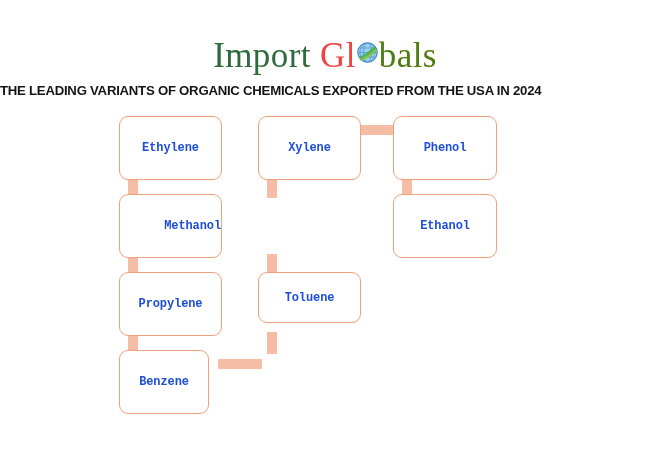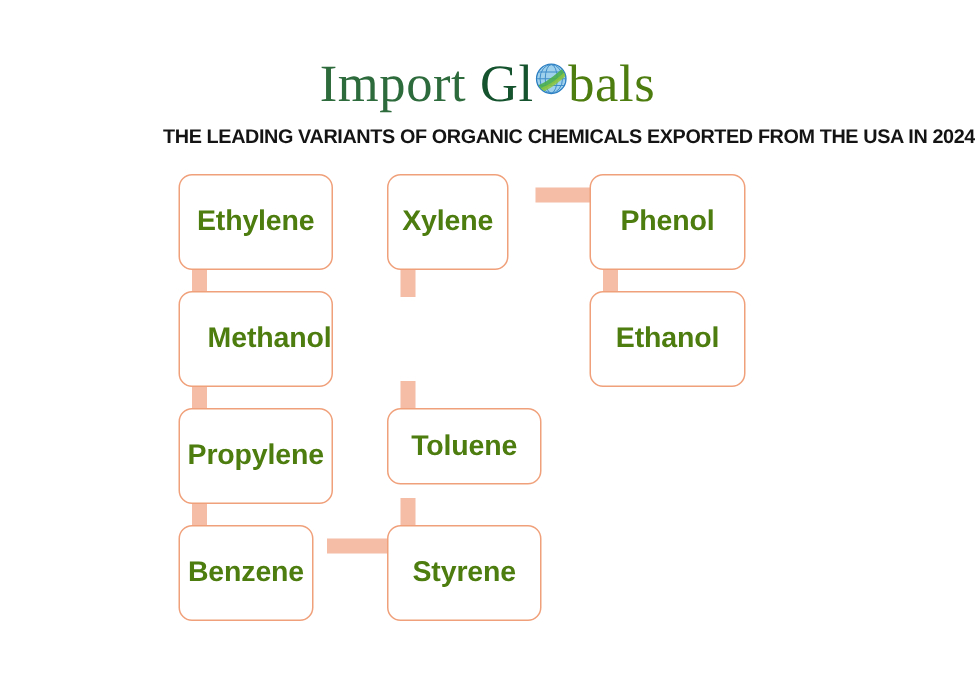--- a/index.html
+++ b/index.html
@@ -29,37 +29,37 @@
     line-height: 1;
   }
   .logo-text {
     font-family: "Liberation Serif", serif;
     font-size: 35px;
     font-weight: 400;
     letter-spacing: 0.4px;
     vertical-align: middle;
   }
   .logo-import { color: #2E6B3C; }
-  .logo-gl     { color: #14532d; text-align: right; }
+  .logo-gl     { color: #ef4444; text-align: right; }
   .logo-bals   { color: #4d7c0f; margin-top: 22px; }
   .logo-globe {
     display: inline-block;
     width: 23px;
     height: 23px;
     vertical-align: -4px;
     margin: 0 0px;
   }
 
   
   #title {
     position: absolute;
     left: 0;
     top: 83px;
     width: 650px;
-    text-align: right;
+    text-align: left;
     font-family: "Liberation Sans", sans-serif;
     font-size: 13.2px;
     font-weight: bold;
     color: #141414;
     letter-spacing: -0.25px;
     white-space: nowrap;
   }
 
   
   #diagram {
@@ -74,24 +74,24 @@
     box-sizing: border-box;
     background: #ffffff;
     border: 1.6px solid #F0A17B;
     border-radius: 9px;
     display: flex;
     align-items: center;
     justify-content: center;
     z-index: 2;
   }
   .node-label {
-    font-family: Liberation Sans, sans-serif;
-    font-size: 19px;
+    font-family: Liberation Mono, monospace;
+    font-size: 12px;
     font-weight: bold;
-    color: #4d7c0f;
+    color: #1d4ed8;
     letter-spacing: -0.1px;
     white-space: nowrap;
   }
   .connector {
     position: absolute;
     background: #F5BCA6;
     z-index: 1;
   }
 </style>
 </head>
@@ -139,28 +139,25 @@
       </div>
       <div class="node" style="left: 119px; top: 194px; width: 103px; height: 64px; justify-content: flex-end;">
         <span class="node-label">Methanol</span>
       </div>
       <div class="node" style="left: 119px; top: 272px; width: 103px; height: 64px;">
         <span class="node-label">Propylene</span>
       </div>
       <div class="node" style="left: 119px; top: 350px; width: 90px; height: 64px;">
         <span class="node-label">Benzene</span>
       </div>
-      <div class="node" style="left: 258px; top: 116px; width: 81px; height: 64px; align-items: center;">
+      <div class="node" style="left: 258px; top: 116px; width: 103px; height: 64px; align-items: center;">
         <span class="node-label">Xylene</span>
       </div>
       <div class="node" style="left: 258px; top: 272px; width: 103px; height: 51px;">
         <span class="node-label">Toluene</span>
-      </div>
-      <div class="node" style="left: 258px; top: 350px; width: 103px; height: 64px;">
-        <span class="node-label">Styrene</span>
       </div>
       <div class="node" style="left: 393px; top: 194px; width: 104px; height: 64px;">
         <span class="node-label">Ethanol</span>
       </div>
       <div class="node" style="left: 393px; top: 116px; width: 104px; height: 64px;">
         <span class="node-label">Phenol</span>
       </div>
     </div>
 
 </div>

